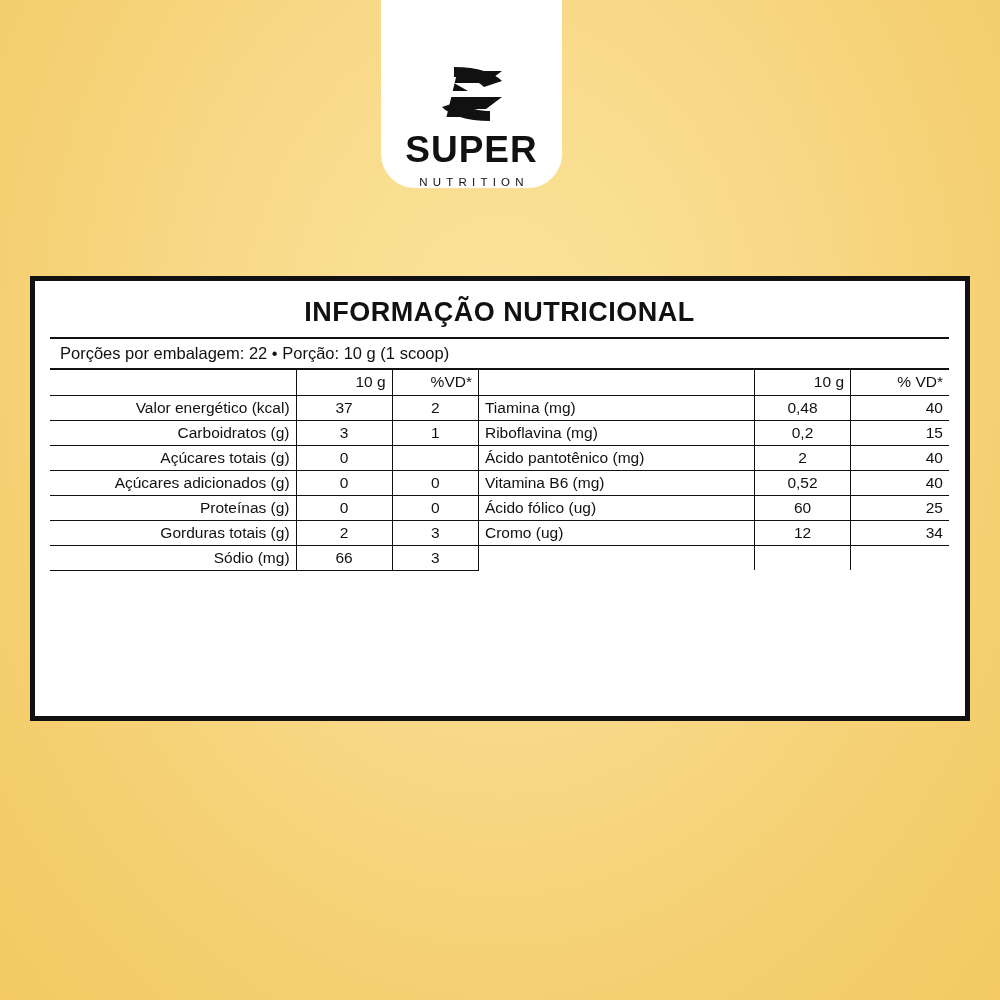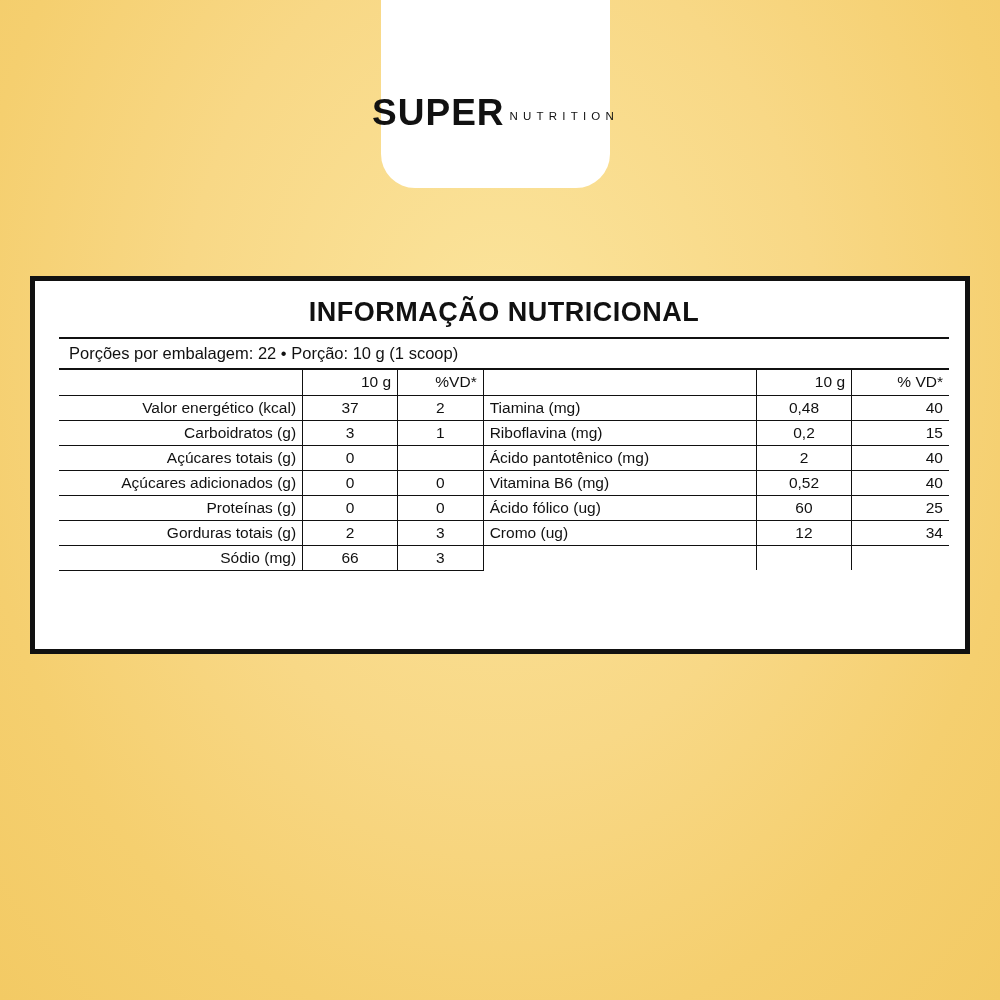--- a/index.html
+++ b/index.html
@@ -21,29 +21,29 @@
     inset: 0;
     background:
       radial-gradient(ellipse at 50% 35%, #fbe49c 0%, #f8d886 45%, #f5cf6f 75%, #f3ca64 100%);
   }
 
   
   .logo-badge {
     position: absolute;
     left: 381px;
     top: 0;
-    width: 229px;
+    width: 181px;
     height: 188px;
     background: #ffffff;
     border-bottom-left-radius: 34px;
     border-bottom-right-radius: 34px;
     display: flex;
-    flex-direction: row;
+    flex-direction: column;
     align-items: center;
-    justify-content: center;
+    justify-content: flex-end;
     padding-top: 26px;
     box-sizing: border-box;
   }
   .logo-mark {
     width: 96px;
     height: 54px;
     display: block;
   }
   .logo-word {
     font-family: "Liberation Sans", sans-serif;
@@ -52,35 +52,35 @@
     letter-spacing: 1px;
     color: #111111;
     line-height: 1;
     margin-top: 10px;
   }
   .logo-sub {
     font-family: "Liberation Sans", sans-serif;
     font-size: 11.5px;
     letter-spacing: 5.2px;
     color: #111111;
-    margin-top: 18px;
+    margin-top: 8px;
     padding-left: 5px;
   }
 
   
   .panel {
     position: absolute;
     left: 30px;
     top: 276px;
     width: 940px;
-    height: 378px;
+    height: 445px;
     background: #ffffff;
     border: 5px solid #111111;
     box-sizing: border-box;
-    padding: 10px 16px 6px 24px;
+    padding: 10px 16px 6px 15px;
   }
 
   .panel-title {
     text-align: center;
     font-size: 27px;
     font-weight: bold;
     letter-spacing: 0.5px;
     color: #111111;
     margin: 6px 0 9px 0;
   }

